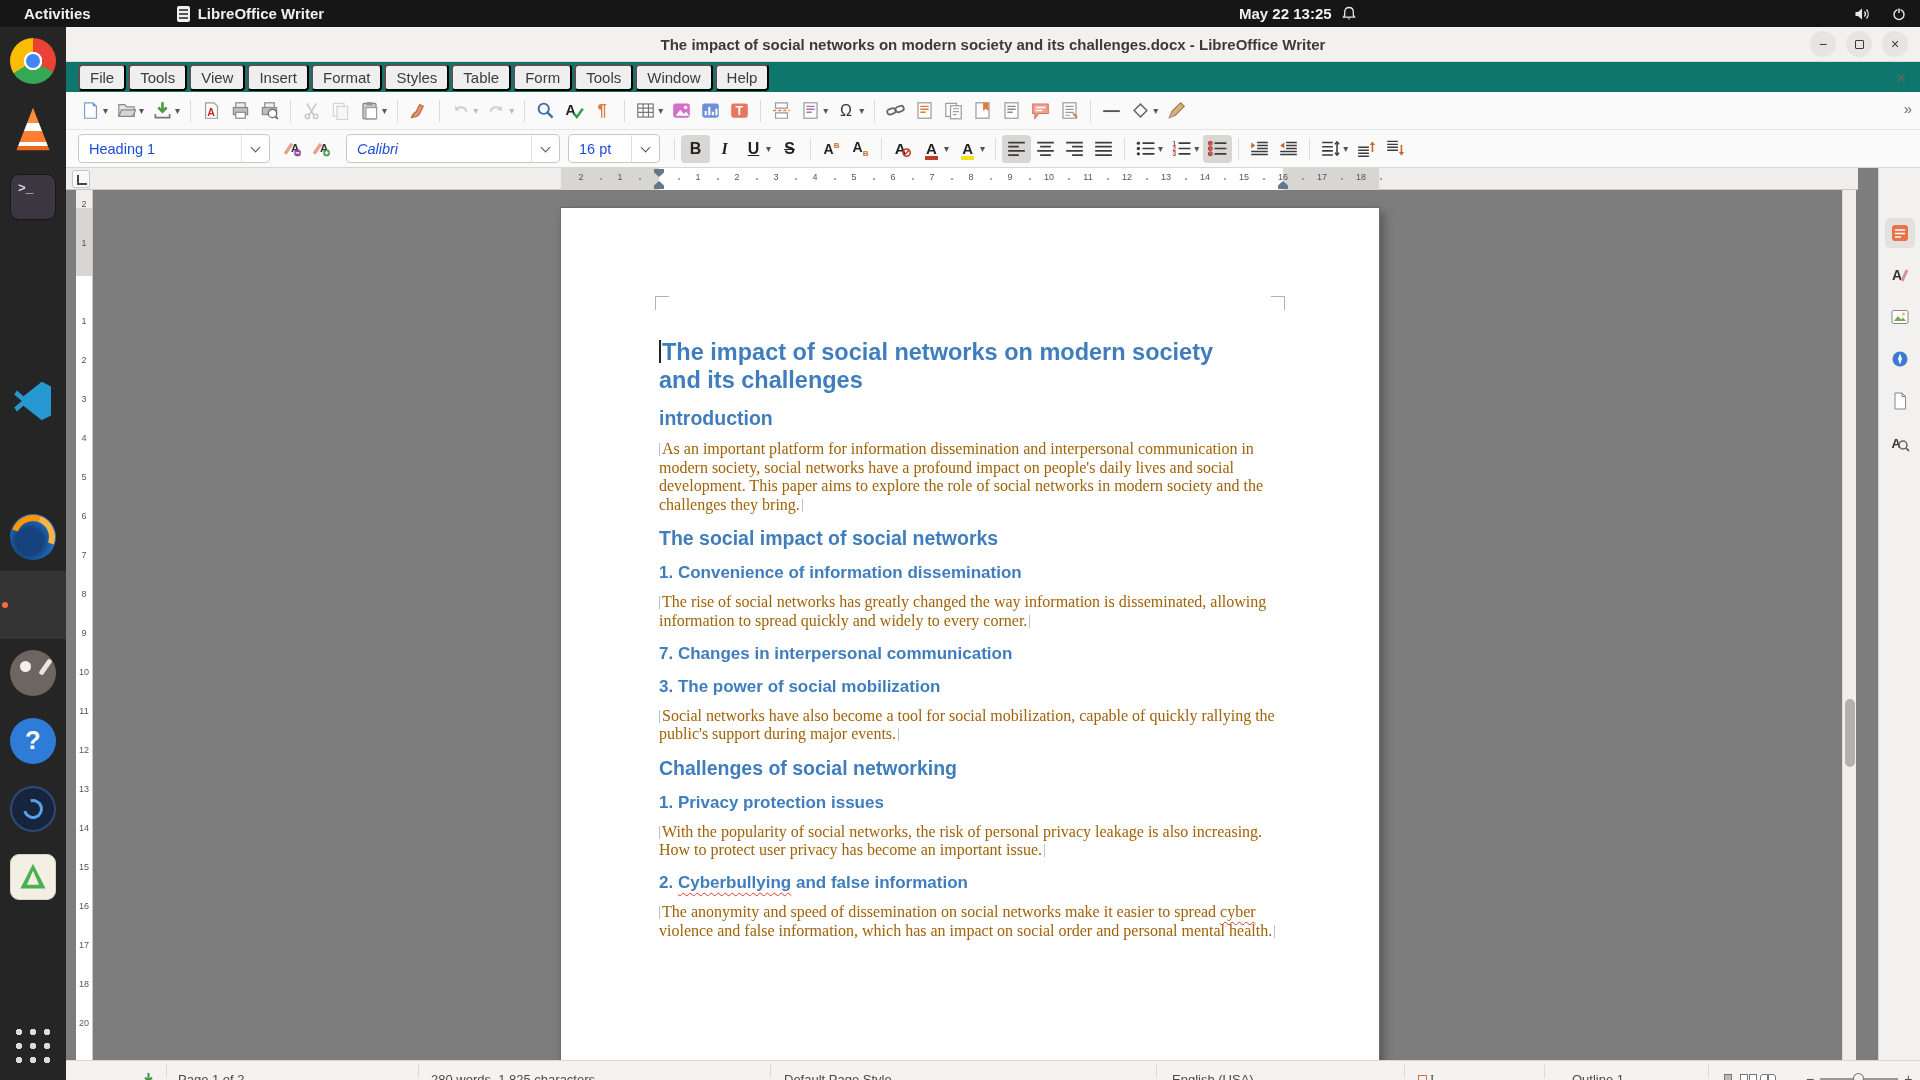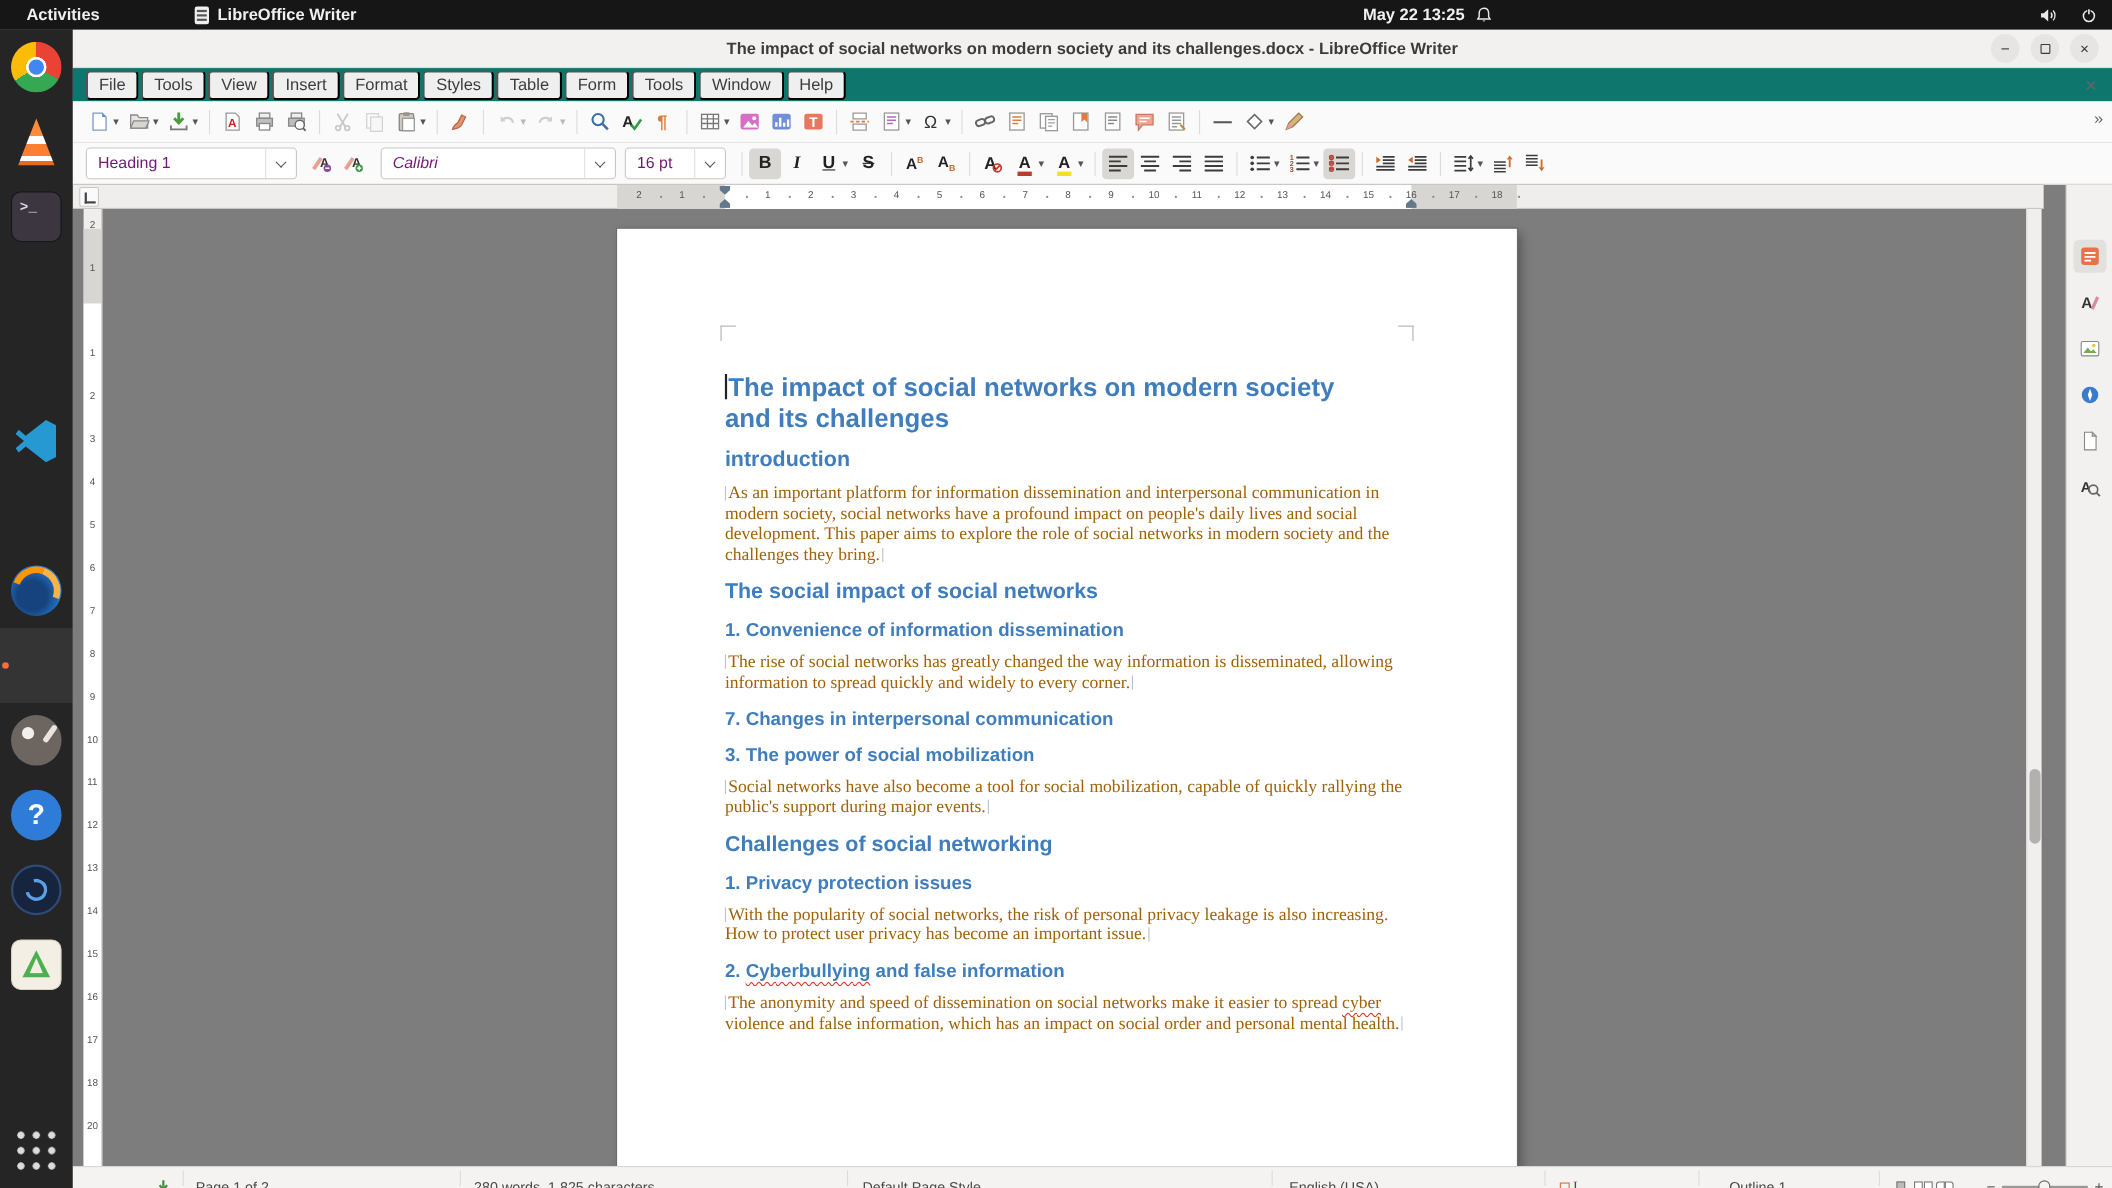--- a/index.html
+++ b/index.html
@@ -43,21 +43,21 @@
   .tbtn{display:inline-flex;align-items:center;height:28px;padding:0 4px;background:transparent;border:none;
     border-radius:4px;cursor:pointer;gap:1px}
   .tbtn.pressed{background:#d9d7d4}
   .tbtn.disabled{opacity:.38}
   .tbi{width:21px;height:21px;display:inline-flex;align-items:center;justify-content:center;font-size:16px;color:#444}
   .tbi svg{width:19px;height:19px;display:block}
   .dd{font-size:10px;color:#555;margin-left:1px}
   .tsep{display:inline-block;width:1px;height:22px;background:#dddbd8;margin:0 6px}
   .combo{display:inline-flex;align-items:center;height:29px;background:#fff;border:1px solid #c9c7c4;
     border-radius:4px;margin-right:8px;cursor:pointer}
-  .combo-text{padding:0 10px;font-size:14.5px;color:#701a75;flex:1;white-space:nowrap}
+  .combo-text{padding:0 10px;font-size:14.5px;color:#1d4ed8;flex:1;white-space:nowrap}
   .combo-arrow{width:28px;height:100%;border-left:1px solid #e2e0dd;display:flex;align-items:center;justify-content:center}
   .chev{width:7px;height:7px;border-right:1.6px solid #555;border-bottom:1.6px solid #555;transform:rotate(45deg);margin-top:-3px}
   #combo-parastyle{width:192px}
   #combo-font{width:214px;margin-left:10px}
   #combo-font .combo-text{font-style:italic}
   #combo-size{width:92px}
   .fmt-letter{font-size:16px;font-weight:700;color:#222}
   .stack{position:relative;font-weight:700;font-size:15px;color:#222;line-height:1}
   .stack .bar{position:absolute;left:-1px;right:-1px;bottom:-4px;height:4px}
   .supsub{font-weight:700;font-size:14px;color:#222}

